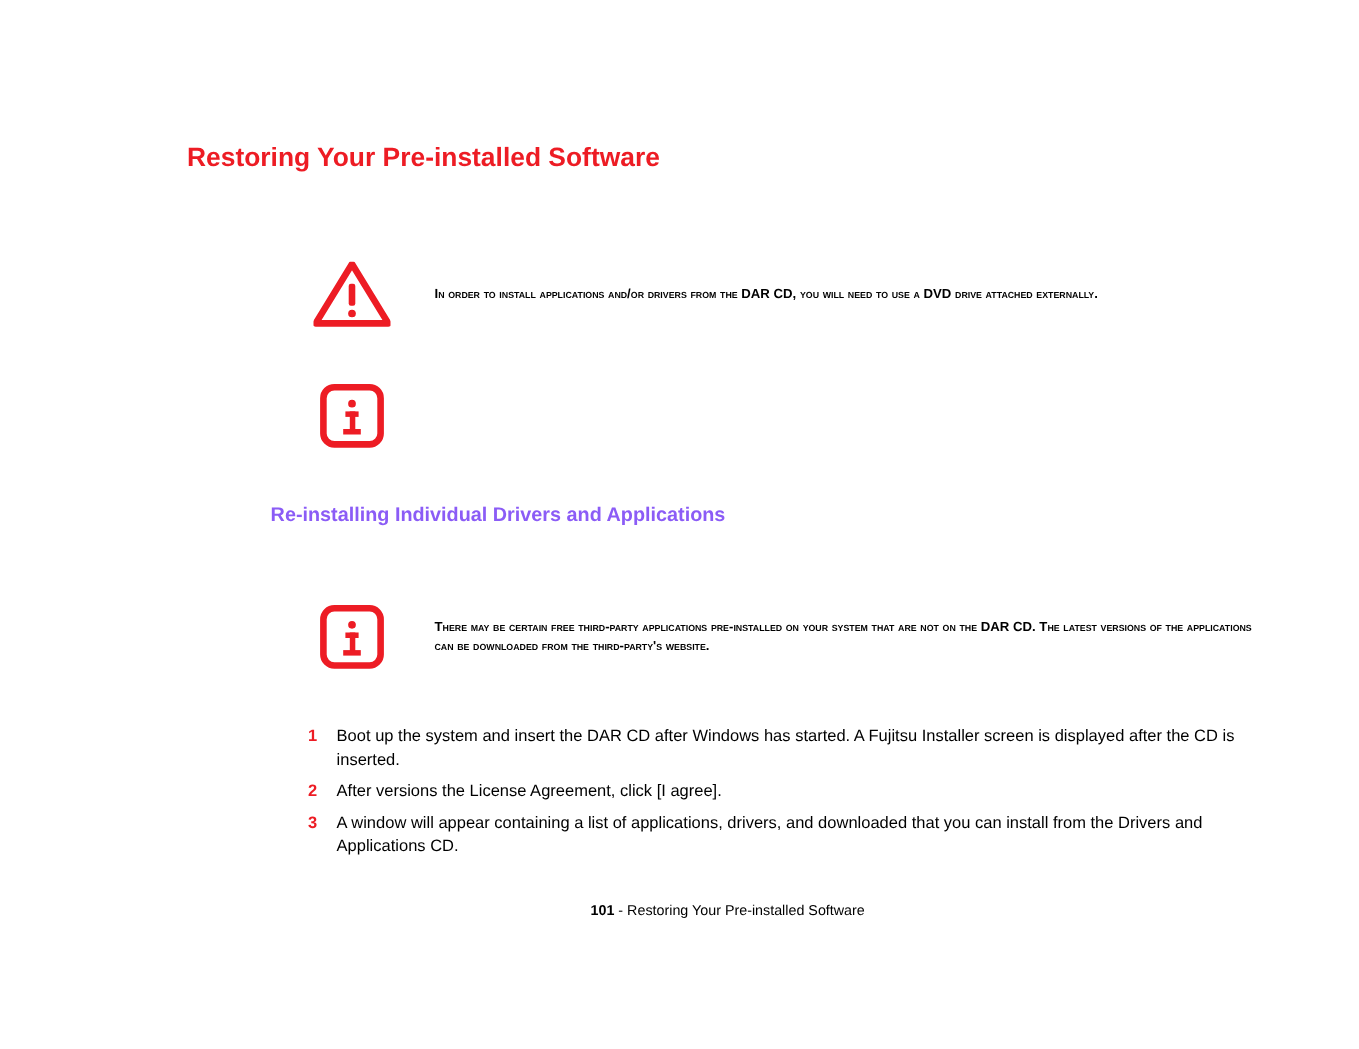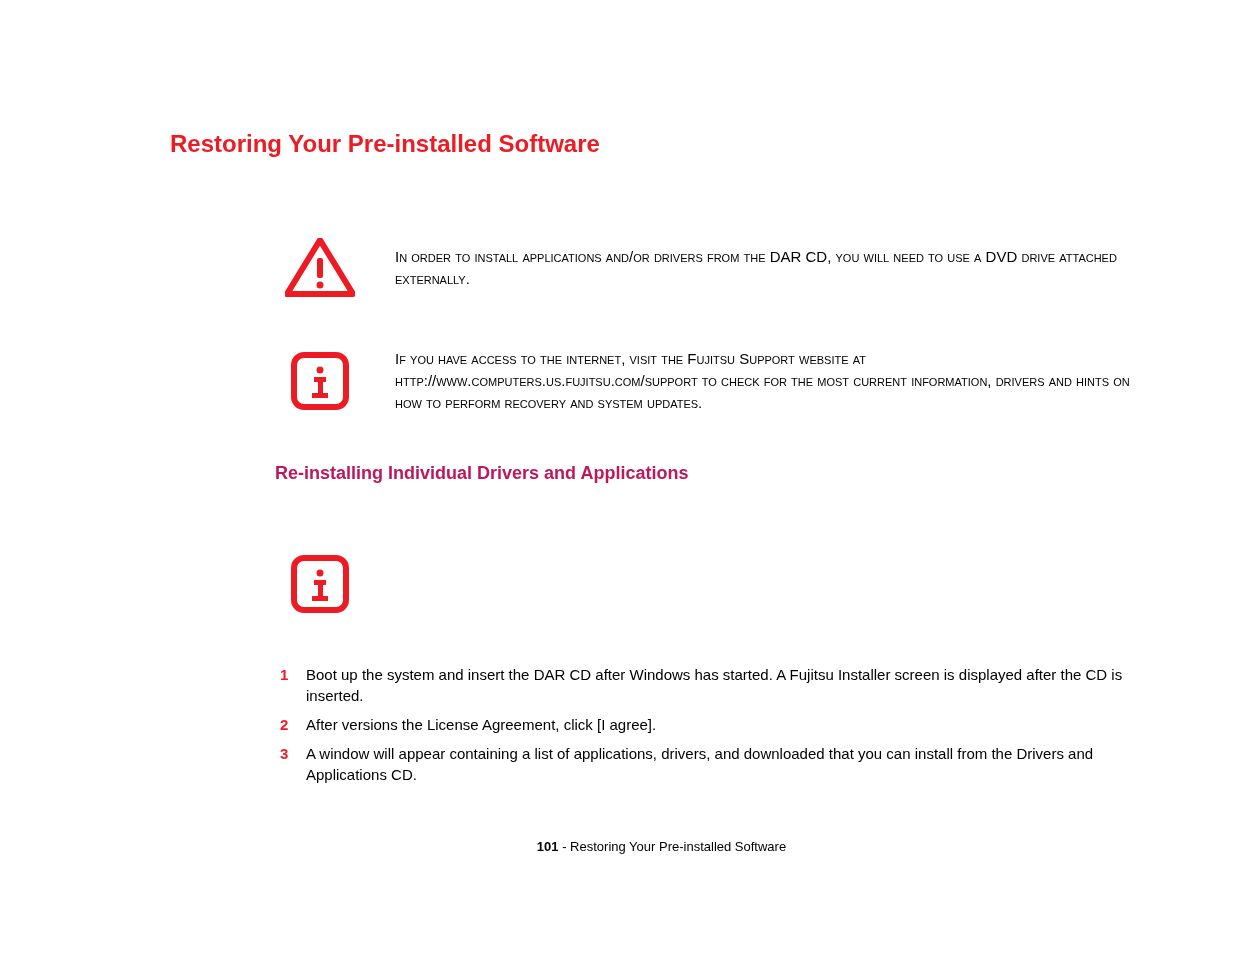--- a/index.html
+++ b/index.html
@@ -27,29 +27,30 @@
     margin-left: 115px;
     margin-bottom: 50px;
   }
   .callout-icon {
     flex: 0 0 70px;
     display: flex;
     justify-content: center;
   }
   .callout-text {
     font-variant: small-caps;
-    font-size: 15px;
+    font-size: 12px;
     line-height: 1.45;
     flex: 1;
+    font-weight: bold;
   }
   .sub-heading {
-    color: #be185d;
+    color: #8b5cf6;
     font-size: 18px;
     font-weight: bold;
-    margin: 50px 0 70px 105px;
+    margin: 50px 0 70px 76px;
   }
   .steps {
     margin-left: 110px;
     counter-reset: step;
   }
   .step {
     display: flex;
     gap: 12px;
     margin-bottom: 8px;
     font-size: 15px;
@@ -59,21 +60,21 @@
     color: #ed1c24;
     font-weight: bold;
     flex: 0 0 14px;
   }
   .step-text {
     flex: 1;
   }
   .footer {
     text-align: center;
     font-size: 13px;
-    margin-top: 54px;
+    margin-top: 40px;
   }
   .footer-num {
     font-weight: bold;
   }
 </style>
 </head>
 <body>
 
 <div class="page">
   <h1 class="main-heading">Restoring Your Pre-installed Software</h1>
@@ -92,35 +93,35 @@
   <div class="callout">
     <div class="callout-icon">
       <svg width="60" height="60" viewBox="0 0 60 60">
         <rect x="4" y="4" width="52" height="52" rx="10" fill="none" stroke="#ed1c24" stroke-width="6"></rect>
         <circle cx="30" cy="19" r="3.5" fill="#ed1c24"></circle>
         <rect x="24" y="26" width="12" height="5" fill="#ed1c24"></rect>
         <rect x="28" y="26" width="5" height="18" fill="#ed1c24"></rect>
         <rect x="22" y="42" width="16" height="5" fill="#ed1c24"></rect>
       </svg>
     </div>
-    <div class="callout-text">If you have access to the internet, visit the Fujitsu Support website at http://www.computers.us.fujitsu.com/support to check for the most current information, drivers and hints on how to perform recovery and system updates.</div>
   </div>
 
   <h2 class="sub-heading">Re-installing Individual Drivers and Applications</h2>
 
   <div class="callout">
     <div class="callout-icon">
       <svg width="60" height="60" viewBox="0 0 60 60">
         <rect x="4" y="4" width="52" height="52" rx="10" fill="none" stroke="#ed1c24" stroke-width="6"></rect>
         <circle cx="30" cy="19" r="3.5" fill="#ed1c24"></circle>
         <rect x="24" y="26" width="12" height="5" fill="#ed1c24"></rect>
         <rect x="28" y="26" width="5" height="18" fill="#ed1c24"></rect>
         <rect x="22" y="42" width="16" height="5" fill="#ed1c24"></rect>
       </svg>
     </div>
+    <div class="callout-text">There may be certain free third-party applications pre-installed on your system that are not on the DAR CD. The latest versions of the applications can be downloaded from the third-party's website.</div>
   </div>
 
   <div class="steps">
     <div class="step">
       <div class="step-num">1</div>
       <div class="step-text">Boot up the system and insert the DAR CD after Windows has started. A Fujitsu Installer screen is displayed after the CD is inserted.</div>
     </div>
     <div class="step">
       <div class="step-num">2</div>
       <div class="step-text">After versions the License Agreement, click [I agree].</div>

